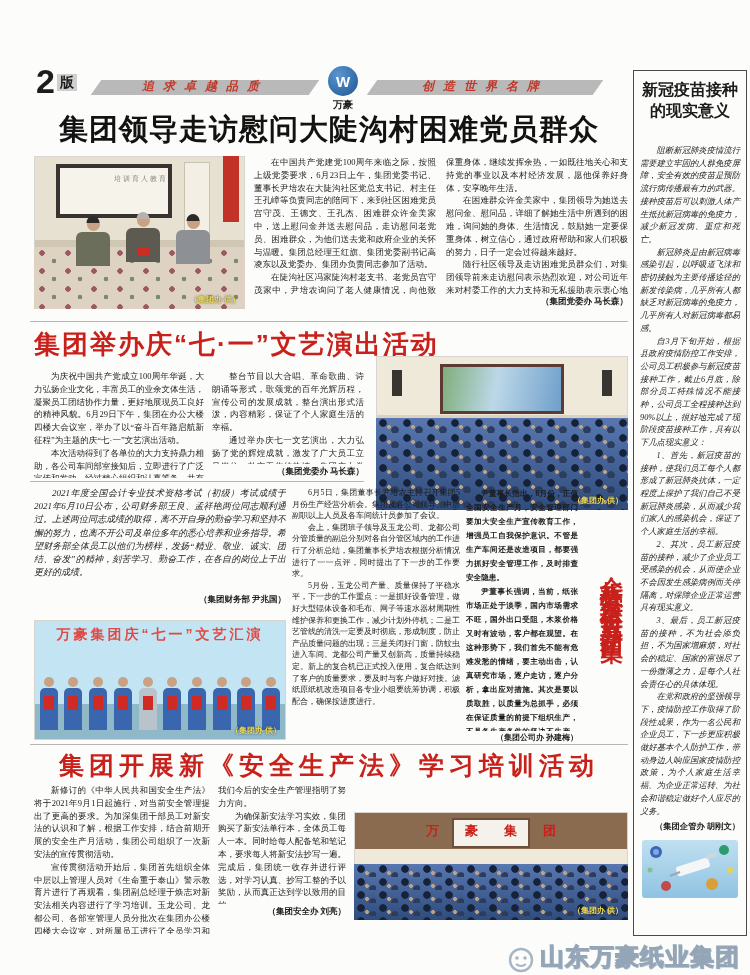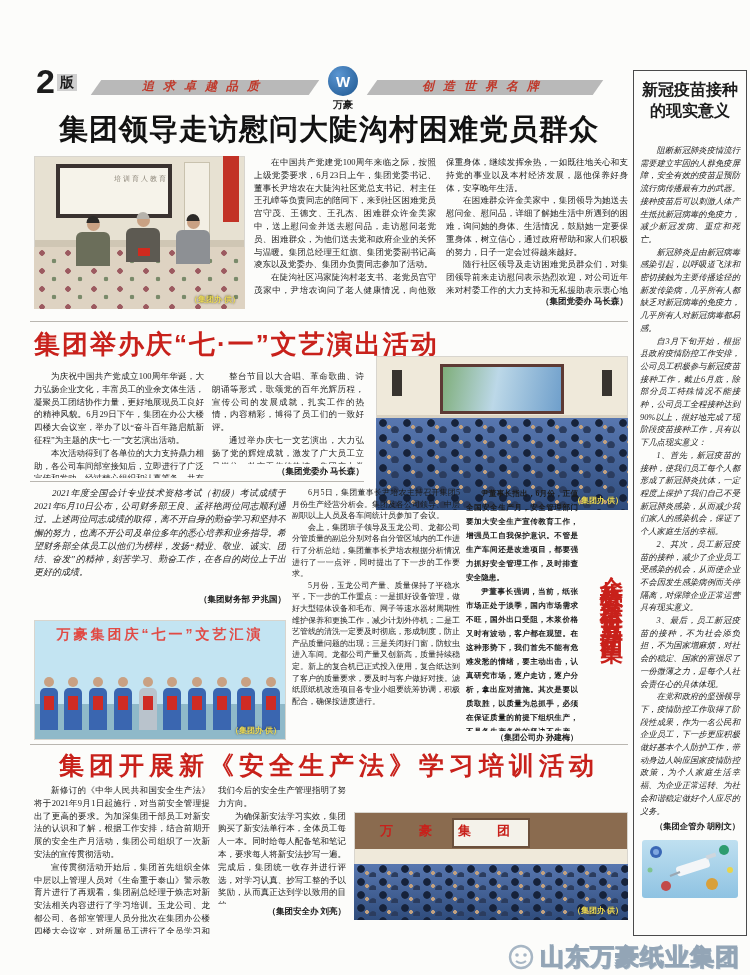--- a/index.html
+++ b/index.html
@@ -86,36 +86,36 @@
     font-family:"Liberation Sans",sans-serif;font-weight:900;font-size:14px;color:#e14a44;letter-spacing:3px;}
   .p3 .row{position:absolute;left:0;bottom:10px;width:100%;display:flex;justify-content:space-evenly;}
   .p3 .gp{width:20px;}
   .p3 .gp .head{width:10px;height:10px;border-radius:50%;background:#c9a183;margin:0 auto;}
   .p3 .gp .body{width:18px;height:42px;border-radius:5px 5px 0 0;background:#3a66b0;margin:1px auto 0;position:relative;}
   .p3 .gp .body::after{content:"";position:absolute;left:4px;top:8px;width:10px;height:14px;background:#cf2b24;}
   .p3 .gp.alt .body{background:#b9c3cc;}
   
   .p4{background:linear-gradient(#8a6b4f 0 34%,#efe9da 34% 48%,#55709f 48% 100%);}
   .p4 .screen{position:absolute;left:50%;top:6px;transform:translateX(-50%);width:74px;height:26px;background:#f4f2ea;border:2px solid #6b503c;}
-  .p4 .walltext{position:absolute;left:0;top:10px;width:100%;
+  .p4 .walltext{position:absolute;left:0;top:10px;width:100%;text-align:center;
     font-family:Liberation Sans, sans-serif;font-weight:900;font-size:13px;color:#c8211b;letter-spacing:26px;text-indent:26px;}
 
   
   .sidebar{position:absolute;left:633px;top:70px;width:114px;height:866px;border:1px solid #4a4a4a;
     background:#fcfcfa;box-sizing:border-box;padding:6px 6px;}
   .sb-title{text-align:center;font-weight:900;font-family:Liberation Serif, serif;font-size:16px;line-height:21px;margin:2px 0 24px;}
   .sb-body{font-size:8.3px;line-height:12.7px;text-align:justify;font-style:italic;}
   .sb-body p{margin:0;text-indent:2em;}
   .sb-byline{font-weight:bold;font-size:8.3px;text-align:right;margin-top:3px;font-style:normal;}
   .sb-illus{margin:8px auto 0;width:96px;height:58px;border-radius:3px;position:relative;overflow:hidden;
     background:linear-gradient(#bfe0f0,#8fc3e2);}
   .sb-illus svg{position:absolute;left:0;top:0;}
 
   
-  .footer{position:absolute;left:508px;top:941px;display:flex;align-items:center;}
+  .footer{position:absolute;left:508px;top:941px;display:flex;align-items:flex-end;}
   .wx-icon{width:26px;height:26px;margin-right:6px;}
   .brand{font-family:"Liberation Sans",sans-serif;font-weight:900;font-size:24px;letter-spacing:1px;
     color:#cfd8e2;-webkit-text-stroke:1px #93a5b6;text-shadow:1px 1px 0 #aebecb;}
 </style>
 </head>
 <body>
 
 <div class="page">
 
   <div class="pagenum">
@@ -168,21 +168,21 @@
   <div class="byline" style="left:446px;top:296px;width:182px;">（集团党委办 马长森）</div>
 
   <div class="rule" style="left:30px;top:321px;width:598px;"></div>
 
   <div class="red-head a2title">集团举办庆“七·一”文艺演出活动</div>
   <div class="col" style="left:34px;top:370px;width:170px;height:108px;">
     <p>为庆祝中国共产党成立100周年华诞，大力弘扬企业文化，丰富员工的业余文体生活，凝聚员工团结协作力量，更好地展现员工良好的精神风貌。6月29日下午，集团在办公大楼四楼大会议室，举办了以“奋斗百年路启航新征程”为主题的庆“七·一”文艺演出活动。</p>
     <p>本次活动得到了各单位的大力支持鼎力相助，各公司车间部室接知后，立即进行了广泛宣传和发动，经过精心组织和认真筹备，共有17个节目近106名员工参加了此次演出。</p>
   </div>
   <div class="col" style="left:212px;top:370px;width:152px;height:94px;">
-    <p>整台节目以大合唱、革命歌曲、诗朗诵等形式，歌颂党的百年光辉历程，宣传公司的发展成就，扎实工作的热情，内容精彩，博得了员工们的一致好评。</p>
+    <p>整台节目以大合唱、革命歌曲、诗朗诵等形式，歌颂党的百年光辉历程，宣传公司的发展成就，整台演出形式活泼，内容精彩，保证了个人家庭生活的幸福。</p>
     <p>通过举办庆七一文艺演出，大力弘扬了党的辉煌成就，激发了广大员工立足岗位、扎实工作的热情，集团广大党员干部员工纷纷表示，要在各自的工作岗位上努力工作，以优异成绩庆祝党的百年华诞，为集团发展作出更大贡献。</p>
   </div>
   <div class="byline" style="left:212px;top:466px;width:152px;">（集团党委办 马长森）</div>
 
   <div class="photo p2" style="left:376px;top:356px;width:252px;height:154px;">
     <div class="screen"></div>
     <div class="speaker" style="left:16px;"></div>
     <div class="speaker" style="right:16px;"></div>
     <div class="audience" style="height:92px;"></div>
     <span class="caption">（集团办 供）</span>

